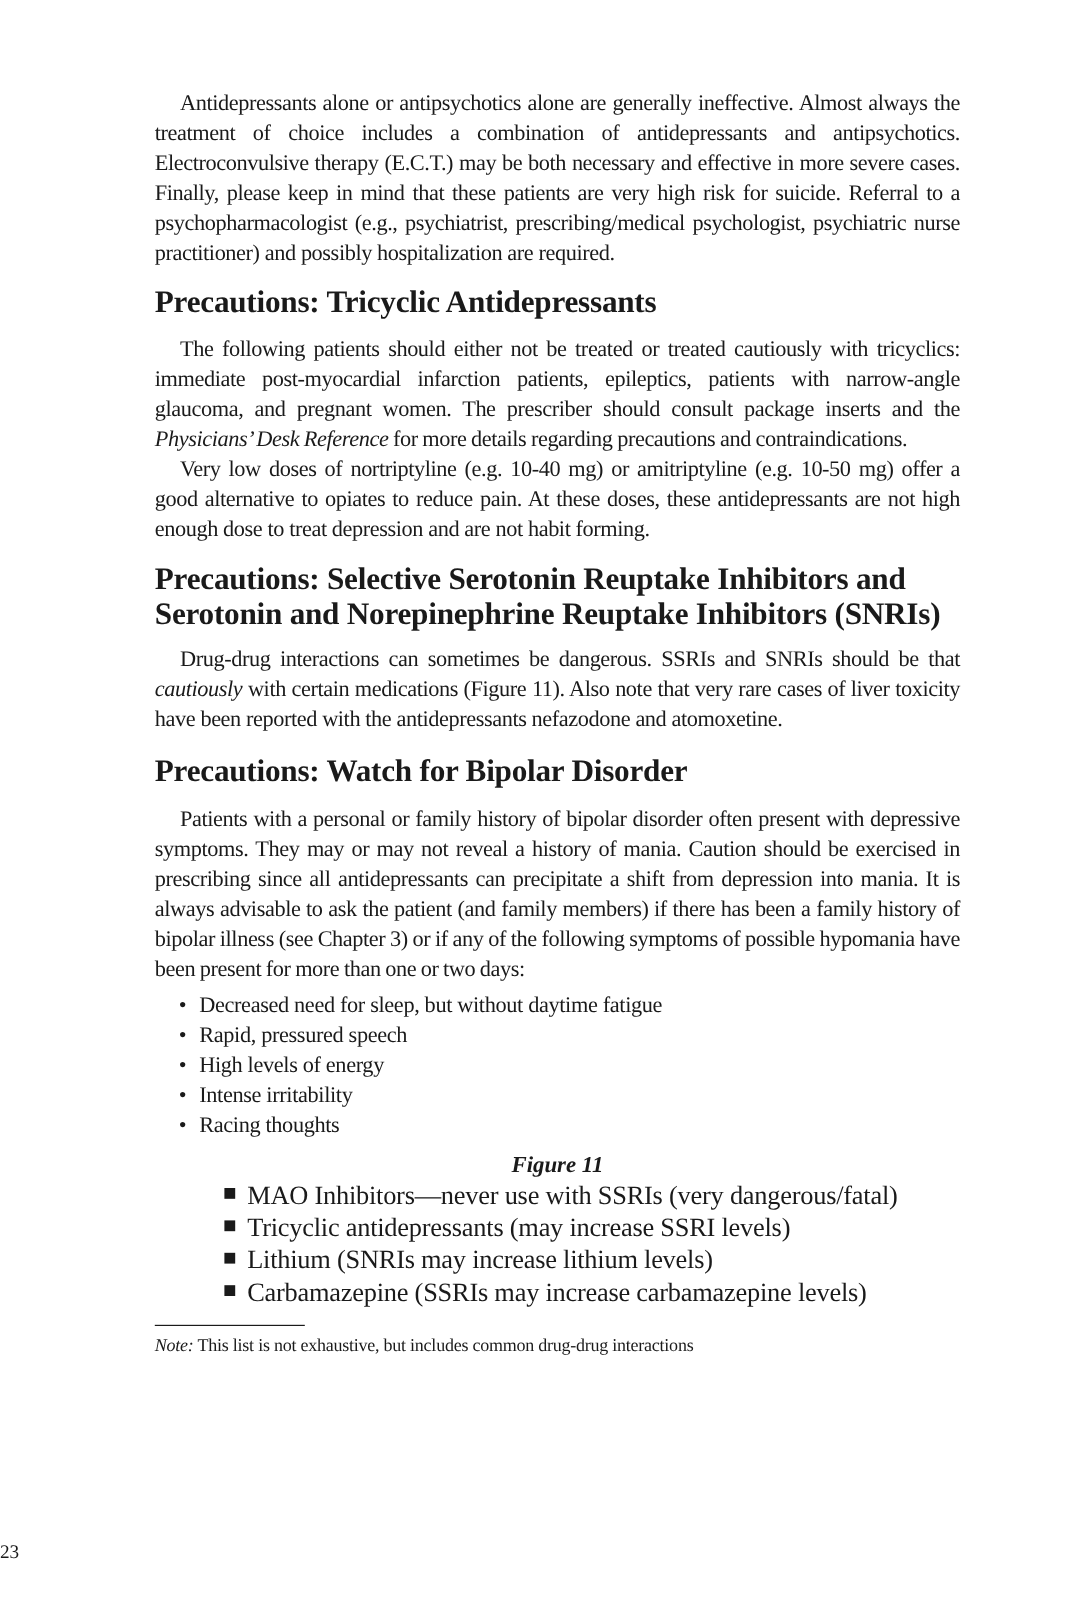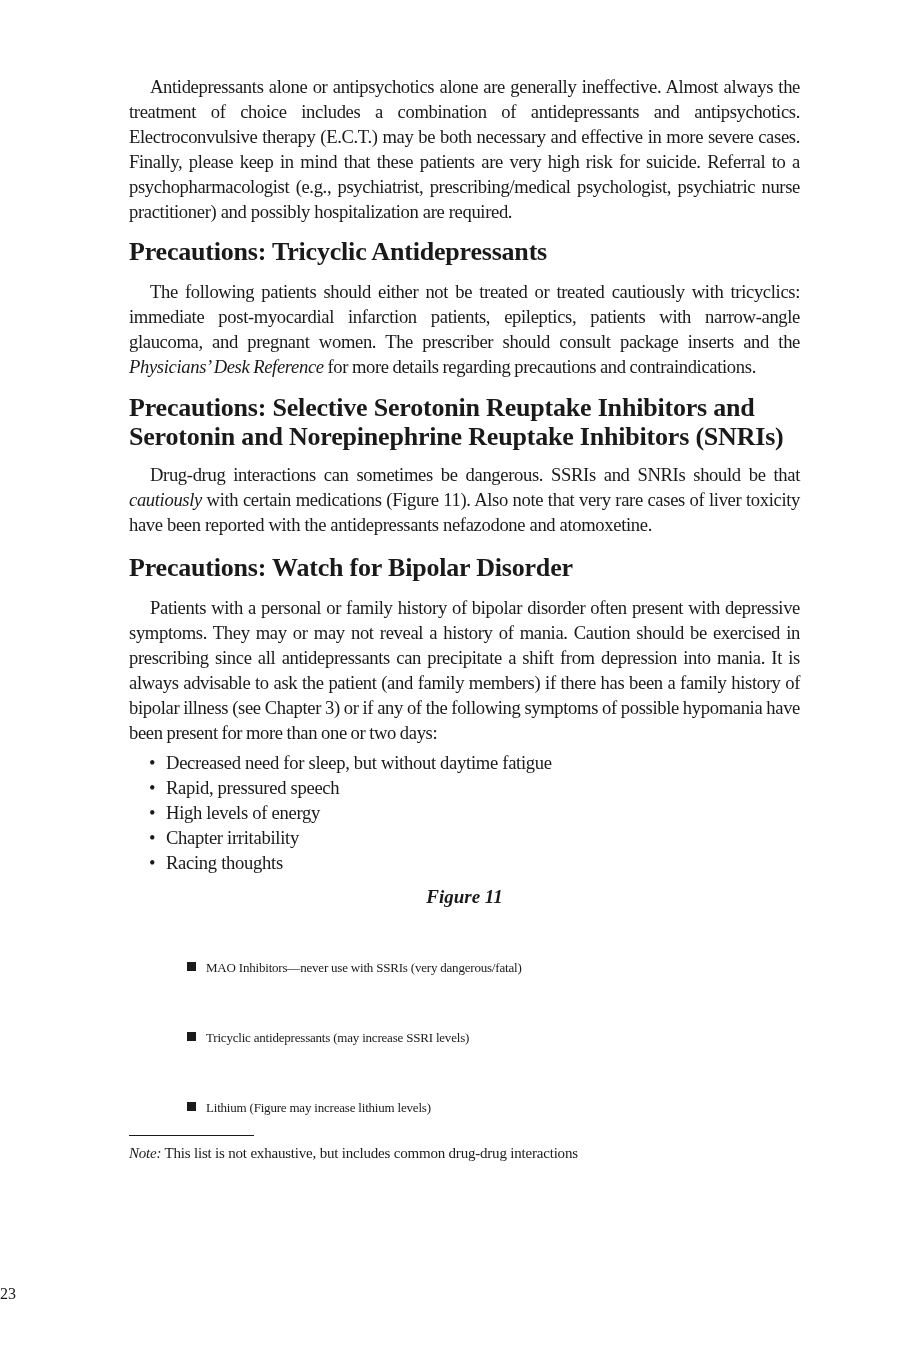--- a/index.html
+++ b/index.html
@@ -68,25 +68,24 @@
       margin-top: 9px;
     }
     ul.fig-list {
       list-style: none;
       margin: 0;
       padding: 0 0 0 58px;
     }
     ul.fig-list li {
       position: relative;
       padding-left: 19px;
-      font-size: 13px;
+      font-size: 22px;
       line-height: 23px;
       margin-bottom: 4px;
       letter-spacing: -0.2px;
-      margin-top: 47px;
     }
     ul.fig-list li .sq {
       position: absolute;
       left: 0;
       top: 6px;
       width: 9px;
       height: 9px;
       background: #1a1a1a;
       display: block;
     }
@@ -116,42 +115,44 @@
 </head>
 <body>
 
 <div class="page">
 
   <p class="body" id="intro-para">Antidepressants alone or antipsychotics alone are generally ineffective. Almost always the treatment of choice includes a combination of antidepressants and antipsychotics. Electroconvulsive therapy (E.C.T.) may be both necessary and effective in more severe cases. Finally, please keep in mind that these patients are very high risk for suicide. Referral to a psychopharmacologist (e.g., psychiatrist, prescribing/medical psychologist, psychiatric nurse practitioner) and possibly hospitalization are required.</p>
 
   <h2 class="section" id="h-tricyclic">Precautions: Tricyclic Antidepressants</h2>
 
   <p class="body squeeze"><span>The following patients should either not be treated or treated cautiously with tricyclics: immediate post-myocardial infarction patients, epileptics, patients with narrow-angle glaucoma, and pregnant women. The prescriber should consult package inserts and the </span><i>Physicians’ Desk Reference</i><span> for more details regarding precautions and contraindications.</span></p>
+  <p class="body">Very low doses of nortriptyline (e.g. 10-40 mg) or amitriptyline (e.g. 10-50 mg) offer a good alternative to opiates to reduce pain. At these doses, these antidepressants are not high enough dose to treat depression and are not habit forming.</p>
 
   <h2 class="section" id="h-ssri"><span>Precautions: Selective Serotonin Reuptake Inhibitors and</span><br><span>Serotonin and Norepinephrine Reuptake Inhibitors (SNRIs)</span></h2>
 
   <p class="body"><span>Drug-drug interactions can sometimes be dangerous. SSRIs and SNRIs should be that </span><i>cautiously</i><span> with certain medications (Figure 11). Also note that very rare cases of liver toxicity have been reported with the antidepressants nefazodone and atomoxetine.</span></p>
 
   <h2 class="section" id="h-bipolar">Precautions: Watch for Bipolar Disorder</h2>
 
   <p class="body squeeze">Patients with a personal or family history of bipolar disorder often present with depressive symptoms. They may or may not reveal a history of mania. Caution should be exercised in prescribing since all antidepressants can precipitate a shift from depression into mania. It is always advisable to ask the patient (and family members) if there has been a family history of bipolar illness (see Chapter 3) or if any of the following symptoms of possible hypomania have been present for more than one or two days:</p>
 
   <ul class="bullets">
     <li><span class="dot">•</span><span>Decreased need for sleep, but without daytime fatigue</span></li>
     <li><span class="dot">•</span><span>Rapid, pressured speech</span></li>
     <li><span class="dot">•</span><span>High levels of energy</span></li>
-    <li><span class="dot">•</span><span>Chapter irritability</span></li>
+    <li><span class="dot">•</span><span>Intense irritability</span></li>
     <li><span class="dot">•</span><span>Racing thoughts</span></li>
   </ul>
 
   <div class="fig-title">Figure 11</div>
 
   <ul class="fig-list">
     <li><span class="sq"></span><span>MAO Inhibitors—never use with SSRIs (very dangerous/fatal)</span></li>
     <li><span class="sq"></span><span>Tricyclic antidepressants (may increase SSRI levels)</span></li>
-    <li><span class="sq"></span><span>Lithium (Figure may increase lithium levels)</span></li>
+    <li><span class="sq"></span><span>Lithium (SNRIs may increase lithium levels)</span></li>
+    <li><span class="sq"></span><span>Carbamazepine (SSRIs may increase carbamazepine levels)</span></li>
   </ul>
 
   <div class="rule"></div>
   <div class="note"><i>Note:</i><span> This list is not exhaustive, but includes common drug-drug interactions</span></div>
 </div>
 
 <div class="page-number">23</div>
 
 </body></html>

